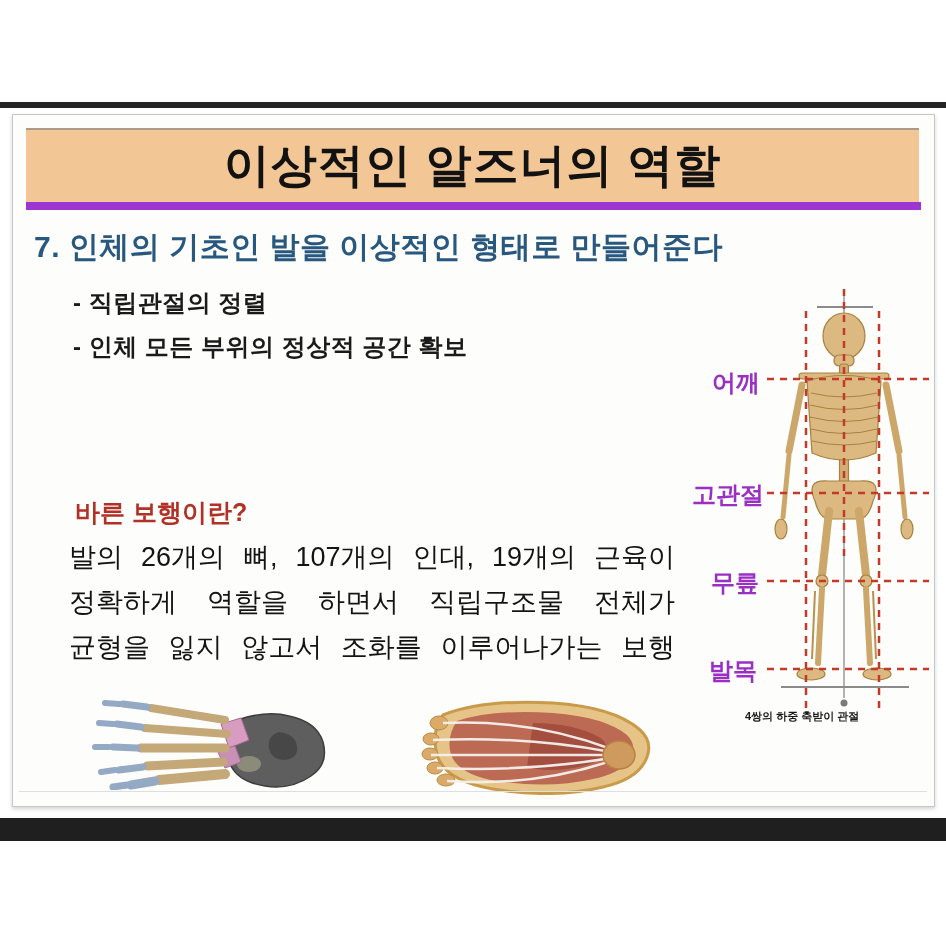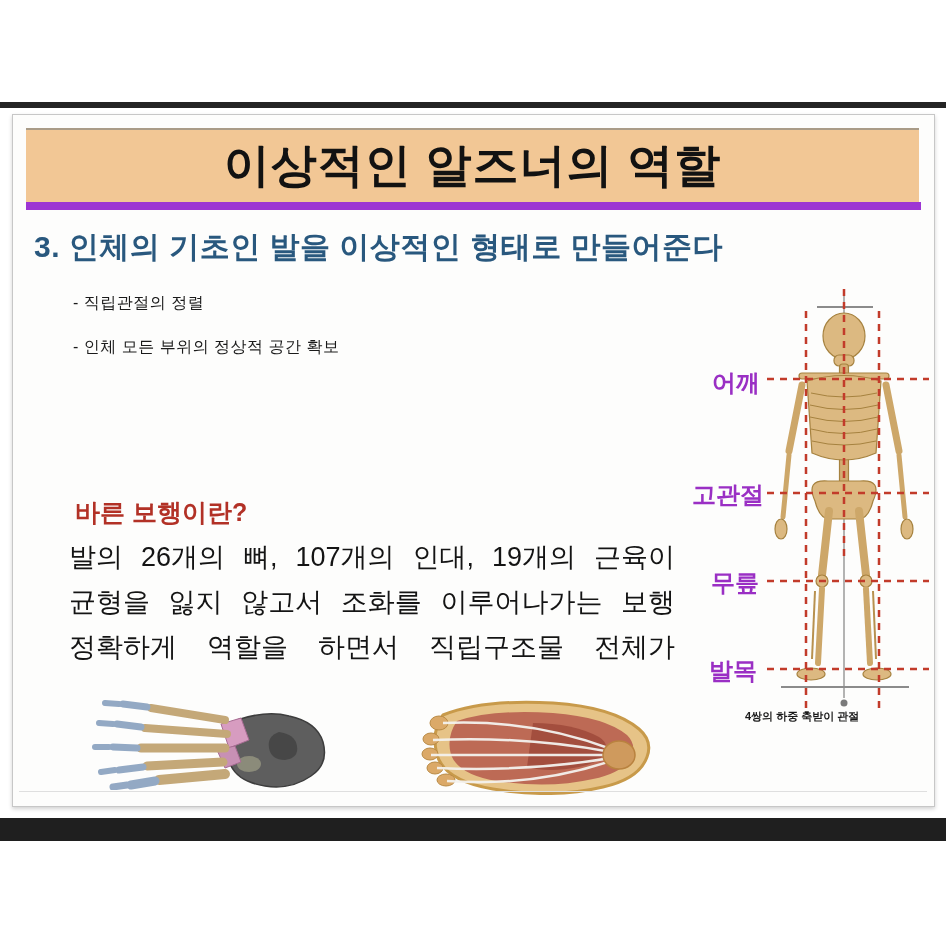--- a/index.html
+++ b/index.html
@@ -16,21 +16,21 @@
   .title-banner{left:13px;top:13px;width:893px;height:72px;background:#f2c795;
                 border-top:2px solid #a99b87;display:flex;align-items:center;justify-content:center;}
   .title-banner .t{font-size:46px;font-weight:800;color:#121212;letter-spacing:1px;}
   .accent-rule{left:13px;top:87px;width:895px;height:8px;background:#9d35d3;}
 
   .h-num{font-size:30px;font-weight:800;color:#29587e;letter-spacing:.5px;white-space:nowrap;}
   .heading1{left:21px;top:112px;}
   .heading2{left:21px;top:330px;}
 
   .bullets{left:60px;top:166px;}
-  .bullet{font-size:16px;font-weight:400;color:#1a1a1a;line-height:44px;white-space:nowrap;letter-spacing:.5px;}
+  .bullet{font-size:24px;font-weight:700;color:#1a1a1a;line-height:44px;white-space:nowrap;letter-spacing:.5px;}
 
   .red-q{left:62px;top:381px;font-size:25px;font-weight:800;color:#b23126;white-space:nowrap;}
 
   .para{left:56px;top:420px;width:606px;}
   .para-line{font-size:27px;font-weight:400;color:#141414;line-height:45px;
              text-align:justify;text-align-last:justify;-moz-text-align-last:justify;}
 
   .skel-label{font-size:24px;font-weight:800;color:#9a2fc4;white-space:nowrap;}
   .lbl-0{left:699px;top:252px;}
   .lbl-1{left:679px;top:364px;}
@@ -47,34 +47,34 @@
 
   <div class="abs top-rule"></div>
 
   <div class="abs slide">
 
     <div class="abs title-banner">
       <span class="t">이상적인 알즈너의 역할</span>
     </div>
     <div class="abs accent-rule"></div>
 
-    <div class="abs heading1 h-num">3. 인체의 기초인 발을 이상적인 형태로 만들어준다</div>
+    <div class="abs heading1 h-num">7. 인체의 기초인 발을 이상적인 형태로 만들어준다</div>
 
     <div class="abs bullets">
       <div class="bullet">- 직립관절의 정렬</div>
       <div class="bullet">- 인체 모든 부위의 정상적 공간 확보</div>
     </div>
 
 
     <div class="abs red-q">바른 보행이란?</div>
 
     <div class="abs para">
       <div class="para-line">발의 26개의 뼈, 107개의 인대, 19개의 근육이</div>
+      <div class="para-line">정확하게 역할을 하면서 직립구조물 전체가</div>
       <div class="para-line">균형을 잃지 않고서 조화를 이루어나가는 보행</div>
-      <div class="para-line">정확하게 역할을 하면서 직립구조물 전체가</div>
     </div>
 
     <svg class="abs" style="left:676px;top:174px" width="250" height="432" viewBox="0 0 250 432">
 
       <line x1="128" y1="18" x2="184" y2="18" stroke="#8b8b8b" stroke-width="2"></line>
       <line x1="155" y1="3" x2="155" y2="409" stroke="#9a9a9a" stroke-width="1.5"></line>
       <line x1="92" y1="398" x2="220" y2="398" stroke="#8b8b8b" stroke-width="2"></line>
       <circle cx="155" cy="414" r="3.5" fill="#7a7a7a"></circle>
 
       <g fill="#dcb981" stroke="#a6823f" stroke-width="1.2">

